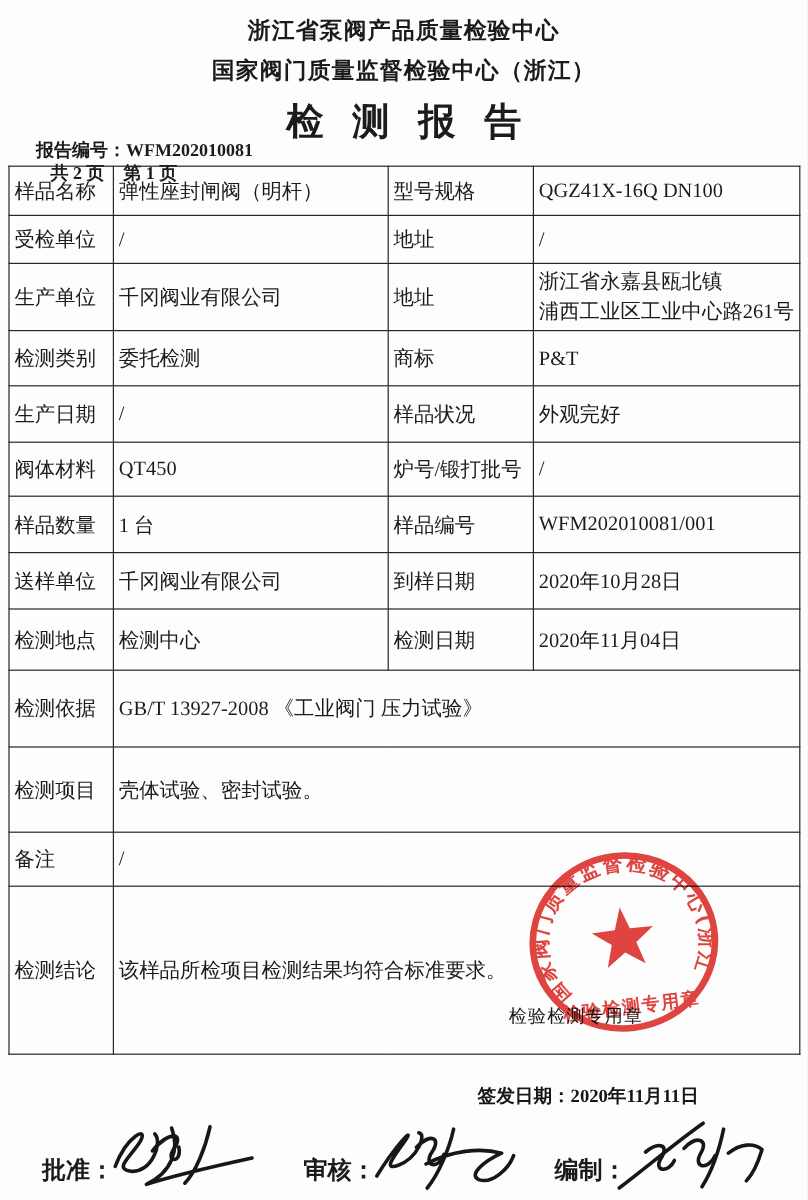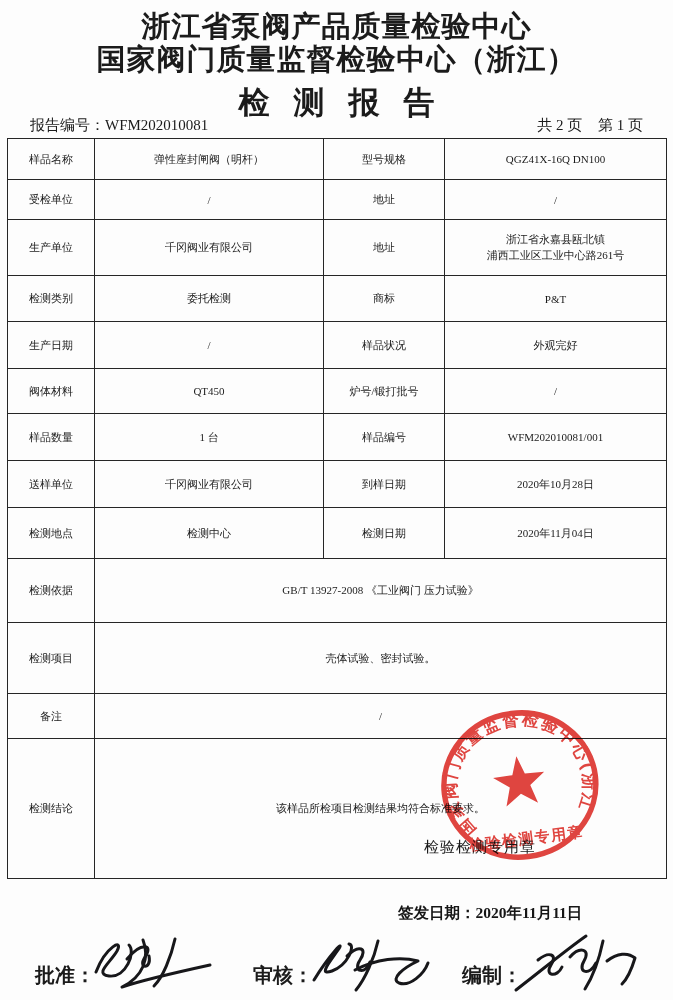--- a/index.html
+++ b/index.html
@@ -4,40 +4,40 @@
 <style>
   * { margin:0; padding:0; box-sizing:border-box; }
   body { background:#e8e8e8; font-family:"Liberation Serif","DejaVu Serif",serif; }
   .page {
     position:relative; width:673px; height:1000px; margin:0 auto;
     background:#fdfdfd; color:#1b1b1b; overflow:hidden;
   }
   .header { text-align:center; padding-top:10px; }
   .title-line {
     font-family:"DejaVu Sans","Liberation Sans",sans-serif;
-    font-weight:bold; font-size:29px; line-height:33px; letter-spacing:1px;
+    font-weight:bold; font-size:19px; line-height:33px; letter-spacing:1px;
   }
   .report-title {
     font-family:"DejaVu Sans","Liberation Sans",sans-serif;
     font-weight:bold; font-size:31px; margin-top:8px;
     letter-spacing:24px; text-indent:24px; line-height:36px;
   }
   .meta-row {
     position:absolute; left:30px; right:30px; top:116px;
     display:flex; justify-content:space-between;
-    font-size:15px; font-weight:normal;
+    font-size:15px; font-weight:bold;flex-direction:column;
   }
   .meta-pages span { margin-left:12px; }
   table.report {
     position:absolute; left:7px; top:138px; width:659px;
     border-collapse:collapse; table-layout:fixed;
   }
   table.report td {
-    border:1.5px solid #262626; font-size:11px;
-    text-align:center; vertical-align:middle; padding:2px 4px;
+    border:1.5px solid #262626; font-size:17px;
+    text-align:left; vertical-align:middle; padding:2px 4px;
     overflow:hidden;
   }
   td.lbl { font-weight:normal; }
   td.pre { white-space:pre-line; line-height:1.45; }
   td.topleft { text-align:left; vertical-align:top; padding:12px 10px; }
   .stamp-wrap {
     position:absolute; left:438px; top:708px; width:164px; height:156px;
     transform:rotate(-7deg); opacity:0.88; mix-blend-mode:multiply;
   }
   .seal-placeholder {

